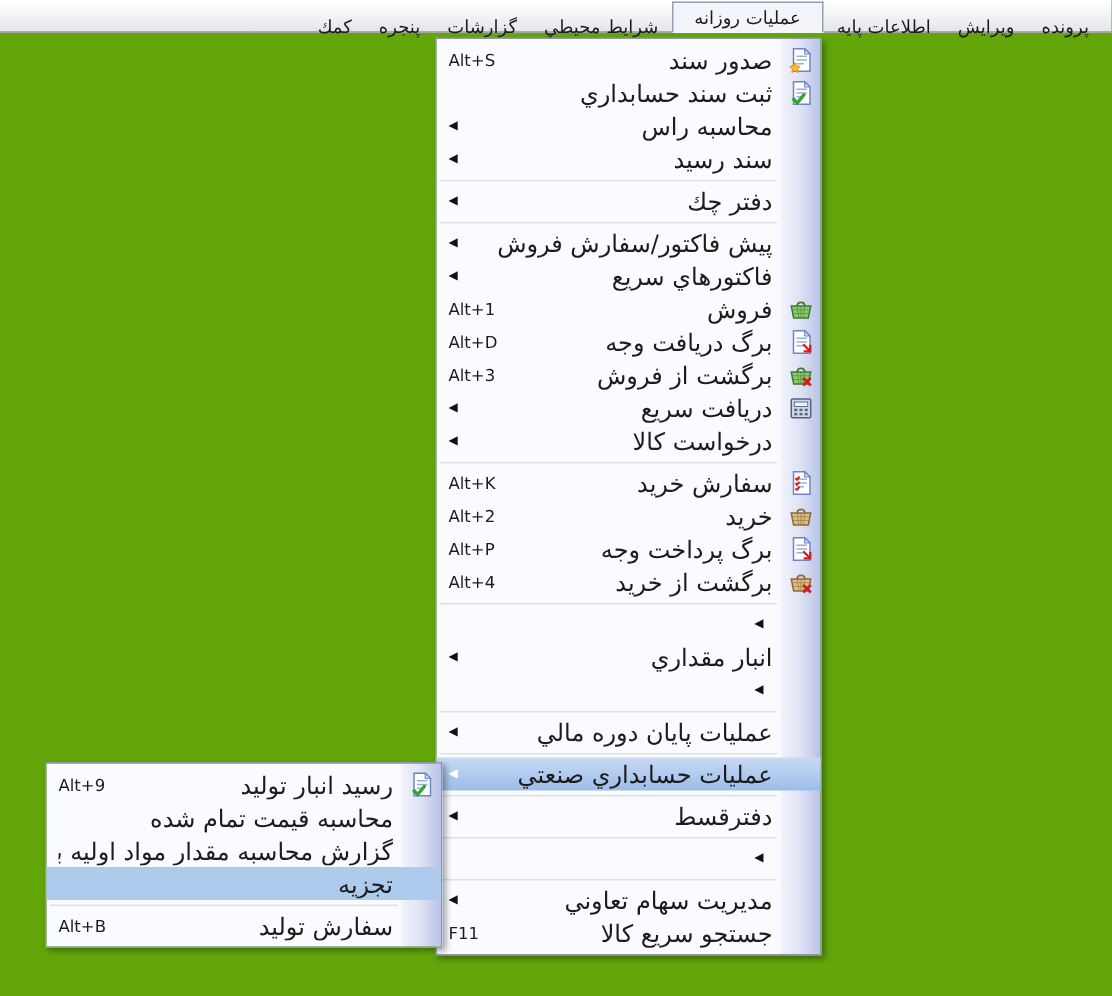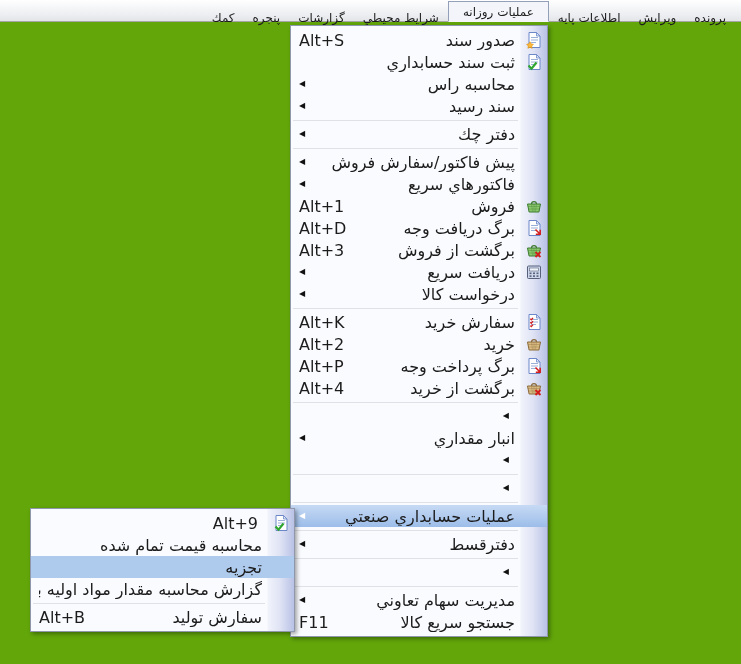--- a/index.html
+++ b/index.html
@@ -34,21 +34,21 @@
     box-shadow:2px 2px 4px rgba(0,0,0,.35);
     padding:3px 0;
   }
   #main-menu{left:290px;top:25px;width:258px;}
   #sub-menu{left:30px;top:508px;width:265px;}
   .mi{
     position:relative;height:22px;display:flex;align-items:center;
     direction:rtl;padding:0 32px 0 8px;cursor:default;
   }
   .mi-label{flex:1;font-size:16px;color:#1c1c1c;white-space:nowrap;overflow:hidden;}
-  .mi-shortcut{direction:ltr;font-size:16px;color:#1c1c1c;padding-right:4px;white-space:nowrap;}
+  .mi-shortcut{direction:ltr;font-size:11px;color:#1c1c1c;padding-right:4px;white-space:nowrap;}
   .mi-arrow{font-size:8px;color:#111;line-height:1;margin-right:6px;}
   .mi-icon{position:absolute;right:4px;top:2px;width:18px;height:18px;}
   .mi-icon svg{display:block;}
   .mi.hl-grad{background:linear-gradient(#c7daf4,#9cbde9);}
   .mi.hl-grad .mi-arrow{color:#fff;}
   .mi.hl-flat{background:#aecbee;}
   .sep{height:6px;display:flex;align-items:center;}
   .sep-line{height:1px;background:#e0e1e8;flex:1;margin-right:29px;margin-left:2px;}
 </style>
 </head>
@@ -232,20 +232,21 @@
       <span class="mi-label">انبار مقداري</span>
       <span class="mi-arrow">◀</span>
     </div>
     <div class="mi">
       <span class="mi-arrow">◀</span>
     </div>
     <div class="sep">
       <div class="sep-line"></div>
     </div>
     <div class="mi">
+      <span class="mi-label">عمليات پايان دوره مالي</span>
       <span class="mi-arrow">◀</span>
     </div>
     <div class="sep">
       <div class="sep-line"></div>
     </div>
     <div class="mi hl-grad">
       <span class="mi-label">عمليات حسابداري صنعتي</span>
       <span class="mi-arrow">◀</span>
     </div>
     <div class="sep">
@@ -277,30 +278,31 @@
 <div class="menu-panel" id="sub-menu">
     <div class="mi">
       <span class="mi-icon">
         <svg width="18" height="18" viewBox="0 0 18 18" xmlns="http://www.w3.org/2000/svg">
           <path d="M4 1.5h7.5L15 5v11.5H4z" fill="#fff" stroke="#6b87c8"></path>
           <path d="M11.5 1.5V5H15z" fill="#dce6f8" stroke="#6b87c8" stroke-width=".8"></path>
           <path d="M6 6.5h7M6 9h7M6 11.5h5" stroke="#9bb0d8" stroke-width="1" fill="none"></path>
           <path d="M3.5 12.5l3 3.2 5-6.2" stroke="#2ea52e" stroke-width="2.2" fill="none"></path>
         </svg>
       </span>
+      <span class="mi-label">رسيد انبار توليد</span>
       <span class="mi-shortcut">Alt+9</span>
     </div>
     <div class="mi">
       <span class="mi-label">محاسبه قيمت تمام شده</span>
+    </div>
+    <div class="mi">
+      <span class="mi-label">گزارش محاسبه مقدار مواد اوليه براي توليد</span>
     </div>
     <div class="mi hl-flat">
       <span class="mi-label">تجزيه</span>
-    </div>
-    <div class="mi">
-      <span class="mi-label">گزارش محاسبه مقدار مواد اوليه براي توليد</span>
     </div>
     <div class="sep">
       <div class="sep-line"></div>
     </div>
     <div class="mi">
       <span class="mi-label">سفارش توليد</span>
       <span class="mi-shortcut">Alt+B</span>
     </div>
   </div>
 

